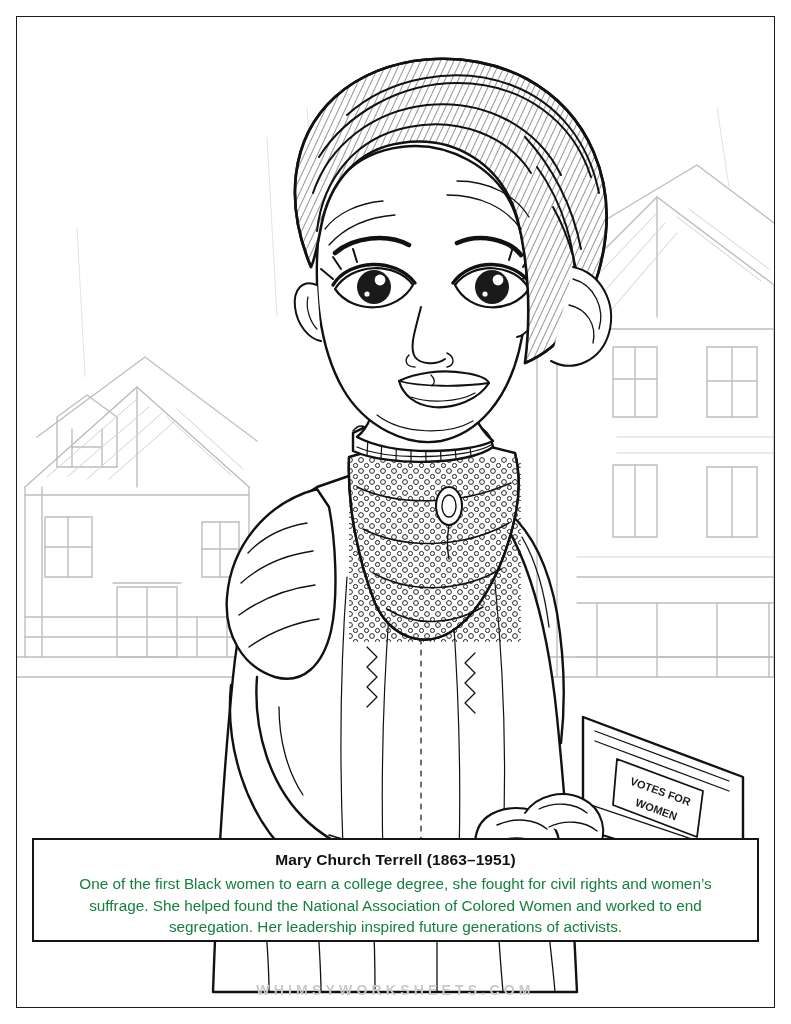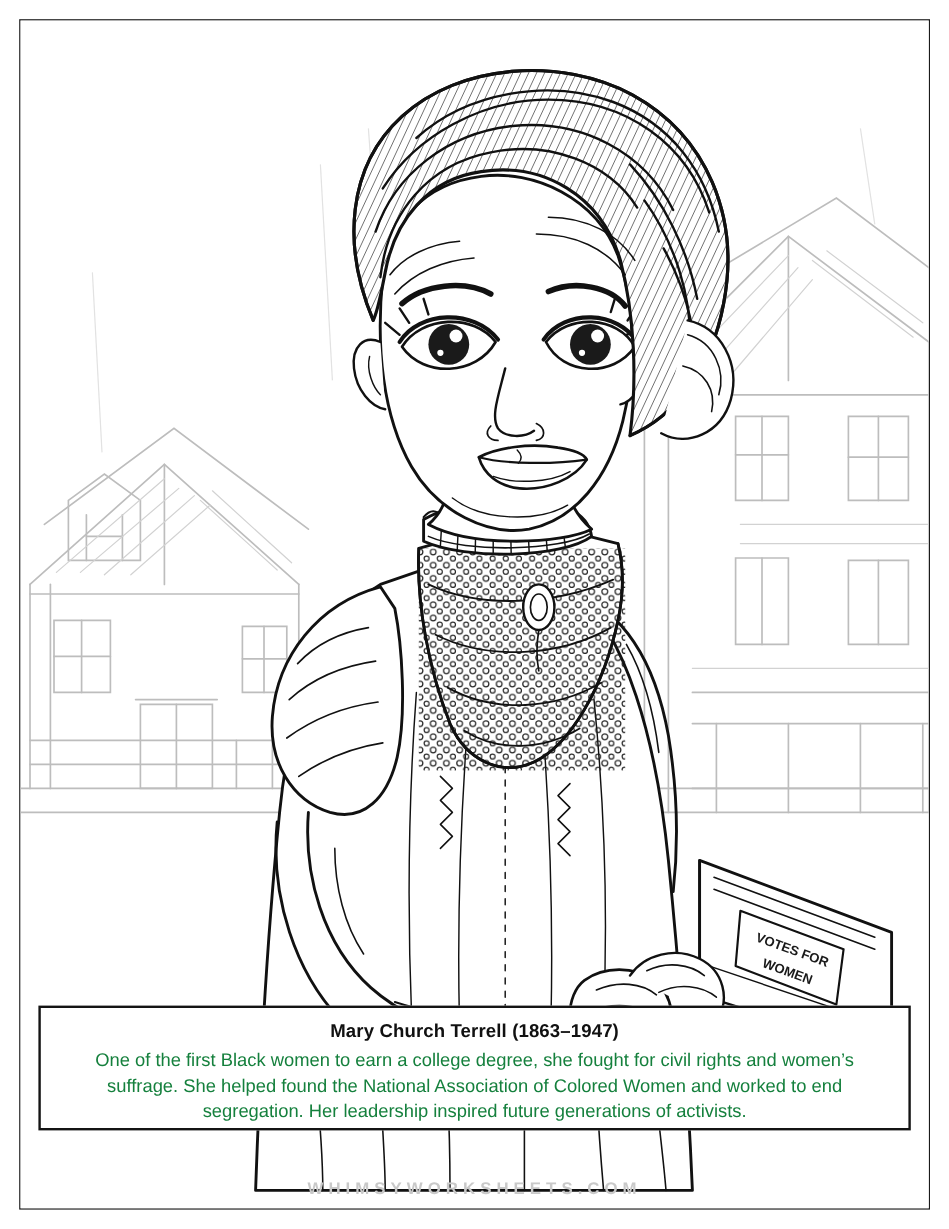--- a/index.html
+++ b/index.html
@@ -426,19 +426,19 @@
           <g stroke-width="1.3" fill="none">
             <path d="M522 792 C538 784 558 786 570 796"></path>
             <path d="M532 810 C548 802 568 804 580 814"></path>
           </g>
         </g>
       </g>
     </svg>
   </div>
 
   <div class="caption-box">
-    <div class="caption-title">Mary Church Terrell (1863–1947)</div>
+    <div class="caption-title">Mary Church Terrell (1863–1951)</div>
     <div class="caption-body">One of the first Black women to earn a college degree, she fought for civil rights and women’s suffrage. She helped found the National Association of Colored Women and worked to end segregation. Her leadership inspired future generations of activists.</div>
   </div>
 
   <div class="footer-mark">WHIMSYWORKSHEETS.COM</div>
 
 </div>
 
 </body></html>

